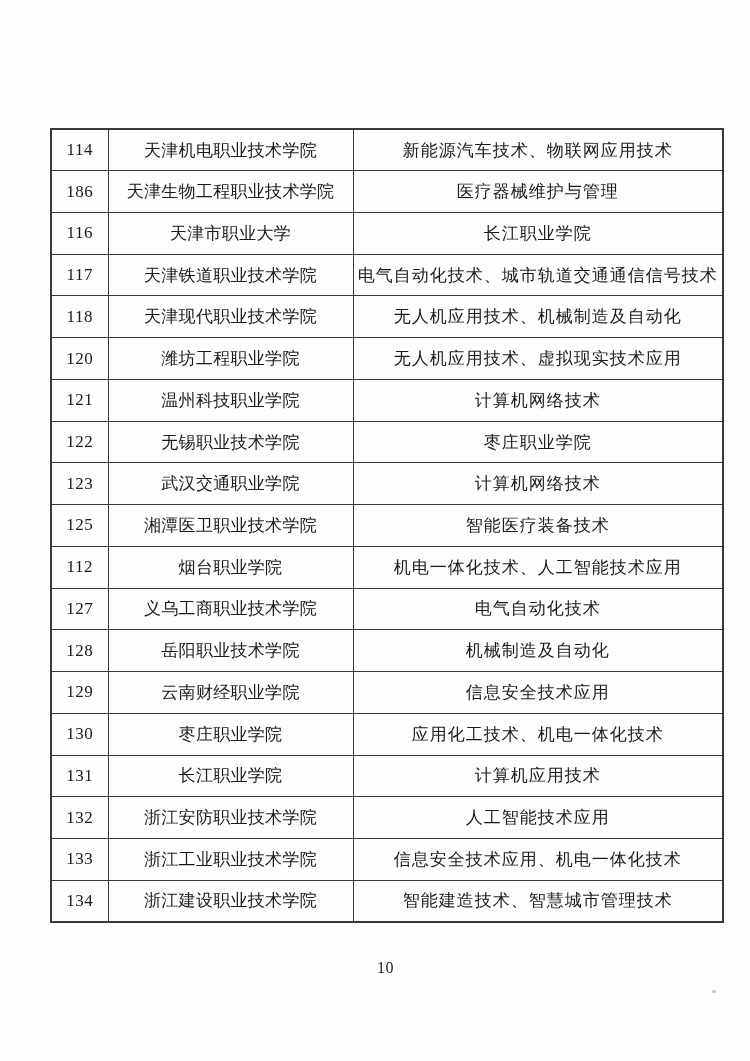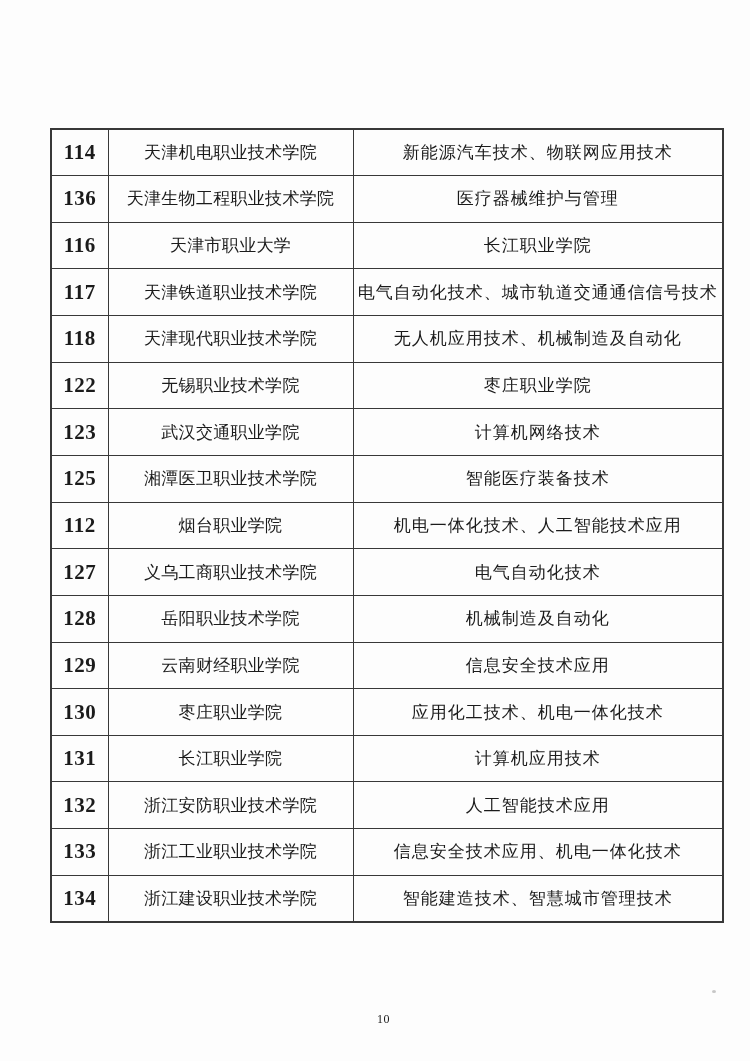--- a/index.html
+++ b/index.html
@@ -32,28 +32,28 @@
     font-size: 17px;
     color: var(--text-color, #1b1b1b);
     padding: 0 2px;
     overflow: hidden;
     white-space: nowrap;
   }
   .doc-table tr { height: 37.85px; }
   .col-num   { width: 57px; }
   .col-school{ width: 245px; }
   .col-major { width: 370px; }
-  td.cell-num { font-size: 21px; letter-spacing: 0.5px; font-weight: bold; }
+  td.cell-num { font-size: 17px; letter-spacing: 0.5px; }
   td.cell-school { letter-spacing: 0.3px; }
   td.cell-majors { letter-spacing: 1px; }
   .page-number {
     position: absolute;
     left: 377px;
-    top: 1012px;
-    font-size: 12px;
+    top: 959px;
+    font-size: 16px;
     color: var(--text-color, #1b1b1b);
     letter-spacing: 0.5px;
   }
   .scan-speck {
     position: absolute;
     left: 712px;
     top: 990px;
     width: 4px;
     height: 3px;
     background: #b9b9b9;
@@ -72,38 +72,48 @@
       <col class="col-school">
       <col class="col-major">
     </colgroup>
     <tbody>
         <tr>
     <td class="cell-num">114</td>
     <td class="cell-school">天津机电职业技术学院</td>
     <td class="cell-majors">新能源汽车技术、物联网应用技术</td>
   </tr>
         <tr>
-    <td class="cell-num">136</td>
+    <td class="cell-num">186</td>
     <td class="cell-school">天津生物工程职业技术学院</td>
     <td class="cell-majors">医疗器械维护与管理</td>
   </tr>
         <tr>
     <td class="cell-num">116</td>
     <td class="cell-school">天津市职业大学</td>
     <td class="cell-majors">长江职业学院</td>
   </tr>
         <tr>
     <td class="cell-num">117</td>
     <td class="cell-school">天津铁道职业技术学院</td>
     <td class="cell-majors">电气自动化技术、城市轨道交通通信信号技术</td>
   </tr>
         <tr>
     <td class="cell-num">118</td>
     <td class="cell-school">天津现代职业技术学院</td>
     <td class="cell-majors">无人机应用技术、机械制造及自动化</td>
+  </tr>
+        <tr>
+    <td class="cell-num">120</td>
+    <td class="cell-school">潍坊工程职业学院</td>
+    <td class="cell-majors">无人机应用技术、虚拟现实技术应用</td>
+  </tr>
+        <tr>
+    <td class="cell-num">121</td>
+    <td class="cell-school">温州科技职业学院</td>
+    <td class="cell-majors">计算机网络技术</td>
   </tr>
         <tr>
     <td class="cell-num">122</td>
     <td class="cell-school">无锡职业技术学院</td>
     <td class="cell-majors">枣庄职业学院</td>
   </tr>
         <tr>
     <td class="cell-num">123</td>
     <td class="cell-school">武汉交通职业学院</td>
     <td class="cell-majors">计算机网络技术</td>

